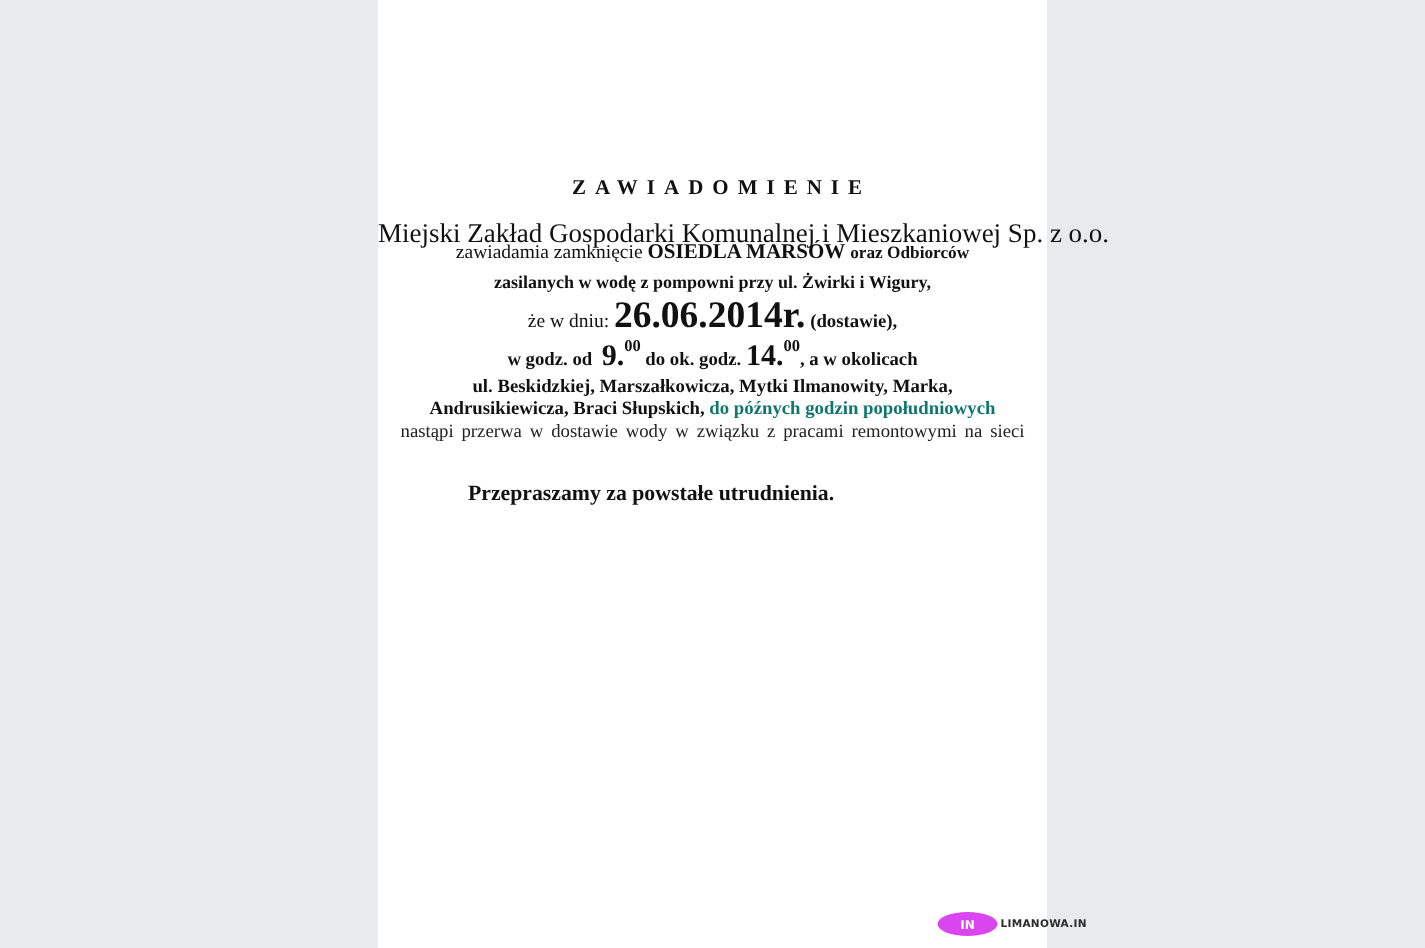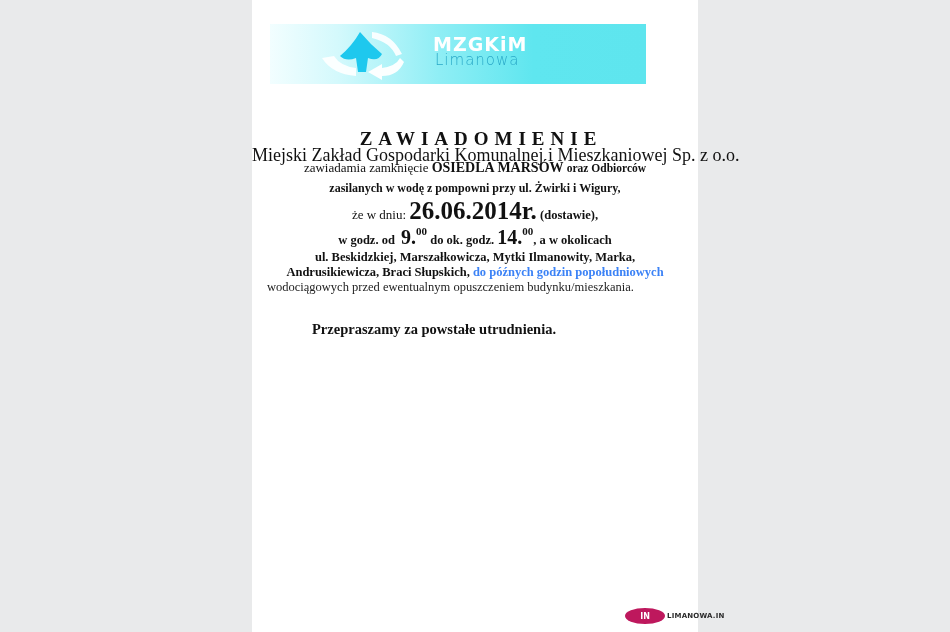--- a/index.html
+++ b/index.html
@@ -71,40 +71,40 @@
       color: #111111;
     }
     .line {
       position: absolute;
       left: 0;
       width: 446px;
       text-align: center;
       white-space: nowrap;
     }
     .title {
-      top: 128px;
-      font-size: 19px;
+      top: 118px;
+      font-size: 14px;
       font-weight: bold;
       letter-spacing: 6px;
       padding-left: 6px;
     }
     .l1 { top: 145px; font-size: 18px; }
     .l2 { top: 160px; font-size: 13px; }
     .l2 .big { font-size: 14px; font-weight: bold; }
     .l2 .small-b { font-size: 11.5px; font-weight: bold; }
     .l3 { top: 181px; font-size: 12px; font-weight: bold; }
     .l4 { top: 197px; font-size: 13px; }
     .l4 .date { font-size: 25px; font-weight: bold; }
     .l4 .weekday { font-size: 12.5px; font-weight: bold; }
     .l5 { top: 225px; font-size: 12.5px; font-weight: bold; }
     .l5 .hour { font-size: 20px; font-weight: bold; }
     .l5 sup { font-size: 11px; font-weight: bold; vertical-align: 9px; }
     .l6 { top: 250px; font-size: 12.5px; font-weight: bold; }
     .l7 { top: 265px; font-size: 12.5px; font-weight: bold; }
-    .l7 .red { color: #3b82f6; font-family: Liberation Serif, serif; }
+    .l7 .red { color: #0f766e; font-family: Liberation Serif, serif; }
     .para {
       position: absolute;
       left: 15px;
       top: 280px;
       width: 416px;
       font-size: 12.5px;
       line-height: 15.5px;
       text-align: justify;
       color: #222;
     }
@@ -132,21 +132,21 @@
       top: 607px;
       height: 18px;
       display: flex;
       align-items: center;
       gap: 2px;
     }
     .watermark .badge {
       width: 40px;
       height: 16px;
       border-radius: 50%;
-      background: #be185d;
+      background: #d946ef;
       color: #ffffff;
       font-family: "DejaVu Sans", sans-serif;
       font-size: 8px;
       font-weight: bold;
       display: flex;
       align-items: center;
       justify-content: center;
     }
     .watermark .wm-text {
       font-family: "DejaVu Sans", sans-serif;
@@ -155,32 +155,20 @@
       color: #2b2b2b;
       letter-spacing: 0.2px;
     }
   </style>
 </head>
 <body>
 
 <div class="viewer">
   <div class="page">
 
-    <div class="banner">
-      <svg class="recycle" viewBox="0 0 100 52">
-
-        <path d="M10 30 Q20 46 44 48 L44 40 Q28 38 22 28 Z" fill="#ffffff" opacity="0.9"></path>
-        <path d="M60 10 Q78 14 84 28 L90 26 Q80 6 60 4 Z" fill="#ffffff" opacity="0.9"></path>
-        <path d="M56 44 L70 36 L70 40 Q84 38 88 30 L92 34 Q86 48 70 48 L70 52 Z" fill="#ffffff" opacity="0.95"></path>
-
-        <path d="M48 4 Q58 16 70 26 Q66 34 56 30 L54 44 L46 44 L44 30 Q34 34 28 28 Q40 18 48 4 Z" fill="#1ec8ee"></path>
-      </svg>
-      <div class="brand">MZGKiM</div>
-      <div class="city">Limanowa</div>
-    </div>
 
     <div class="doc">
       <div class="line title">ZAWIADOMIENIE</div>
 
       <div class="line l1">Miejski Zakład Gospodarki Komunalnej i Mieszkaniowej Sp. z o.o.</div>
 
       <div class="line l2">
         <span>zawiadamia zamknięcie</span>
         <span class="big">OSIEDLA MARSÓW</span>
         <span class="small-b">oraz Odbiorców</span>
@@ -202,21 +190,21 @@
       </div>
 
       <div class="line l6">ul. Beskidzkiej, Marszałkowicza, Mytki Ilmanowity, Marka,</div>
 
       <div class="line l7">
         <span>Andrusikiewicza, Braci Słupskich,</span>
         <span class="red">do późnych godzin popołudniowych</span>
       </div>
 
       <div class="para">
-        <span class="jline last">wodociągowych przed ewentualnym opuszczeniem budynku/mieszkania.</span>
+        <span class="jline">nastąpi przerwa w dostawie wody w związku z pracami remontowymi na sieci</span>
       </div>
 
       <div class="apology">Przepraszamy za powstałe utrudnienia.</div>
     </div>
 
     <div class="watermark">
       <div class="badge">IN</div>
       <div class="wm-text">LIMANOWA.IN</div>
     </div>
 

